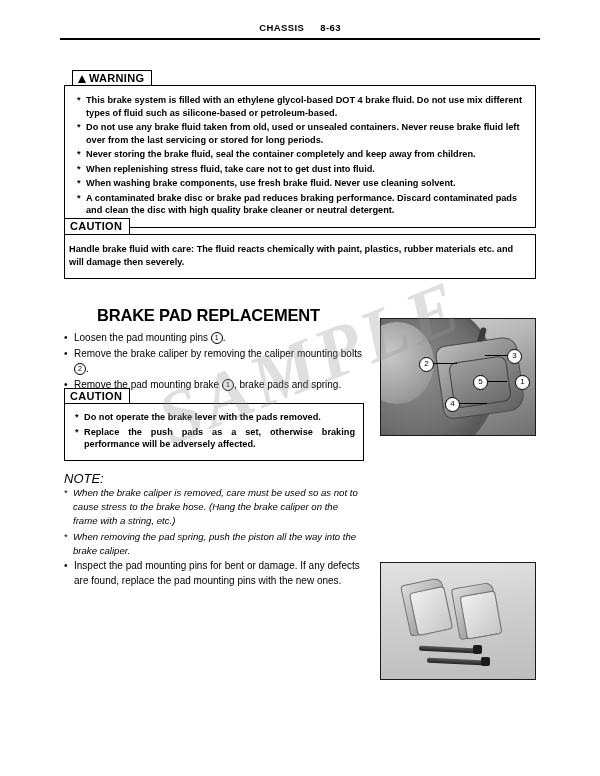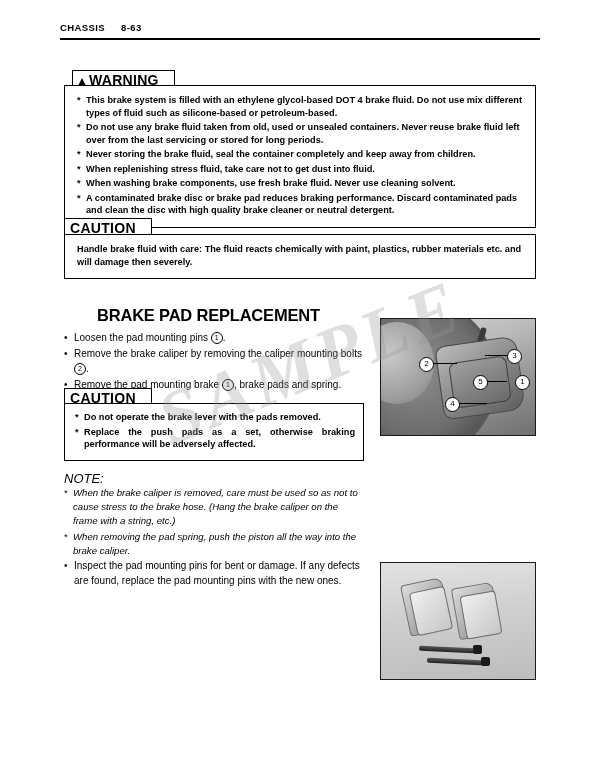--- a/index.html
+++ b/index.html
@@ -22,41 +22,41 @@
     height: 776px;
     background: #fff;
   }
 
   
   .header {
     position: absolute;
     left: 60px;
     top: 22px;
     width: 480px;
-    text-align: left;
+    text-align: center;
     font-size: 9.5px;
     font-weight: bold;
     letter-spacing: 0.4px;
   }
   .header .chassis { margin-right: 16px; }
   .header-rule {
     position: absolute;
     left: 60px;
     top: 38px;
     width: 480px;
     height: 1.6px;
     background: #000;
   }
 
   
   .label-box {
     display: inline-block;
     border: 1.4px solid #000;
-    padding: 1px 15px 2px 5px;
-    font-size: 14px;
+    padding: 1px 7px 2px 5px;
+    font-size: 11px;
     font-weight: bold;
     letter-spacing: 0.3px;
     background: #fff;
     line-height: 1.15;
   }
   .warn-triangle {
     display: inline-block;
     width: 0; height: 0;
     border-left: 4.5px solid transparent;
     border-right: 4.5px solid transparent;
@@ -104,21 +104,21 @@
   .caution1-label {
     position: absolute;
     left: 64px;
     top: 218px;
   }
   .caution1-box {
     position: absolute;
     left: 64px;
     top: 234px;
     width: 472px;
-    padding: 8px 10px 9px 12px;
+    padding: 8px 10px 9px 4px;
     font-size: 9.2px;
     font-weight: bold;
     line-height: 1.42;
   }
 
   
   .section-title {
     position: absolute;
     left: 64px;
     top: 306px;

